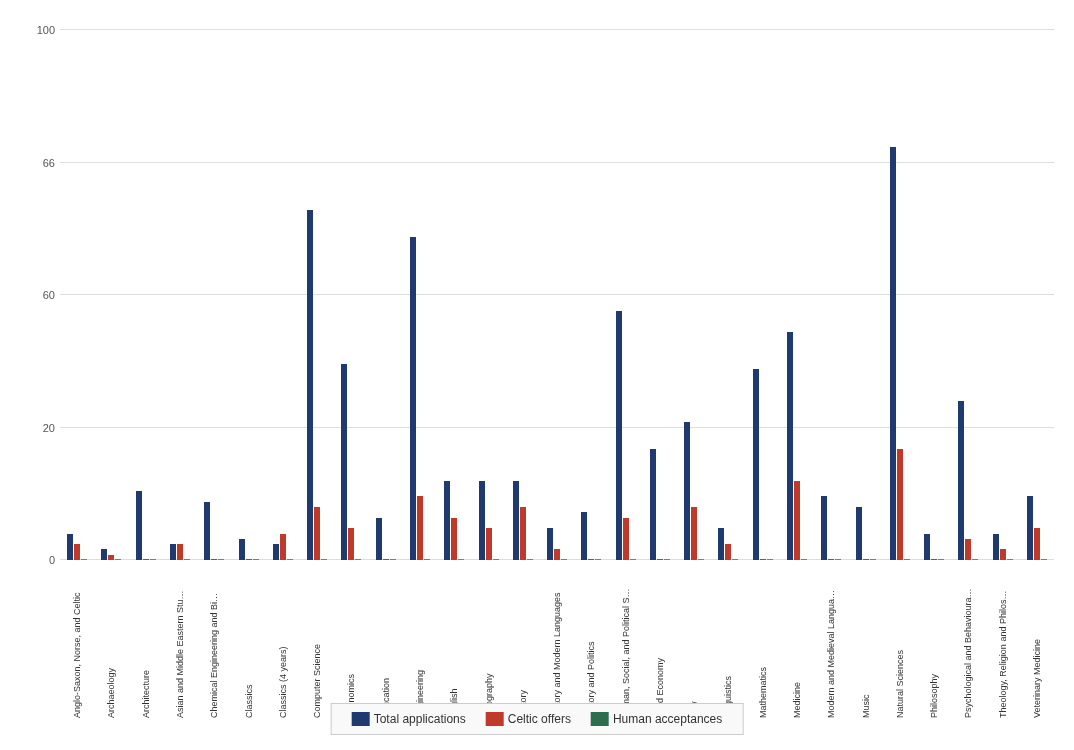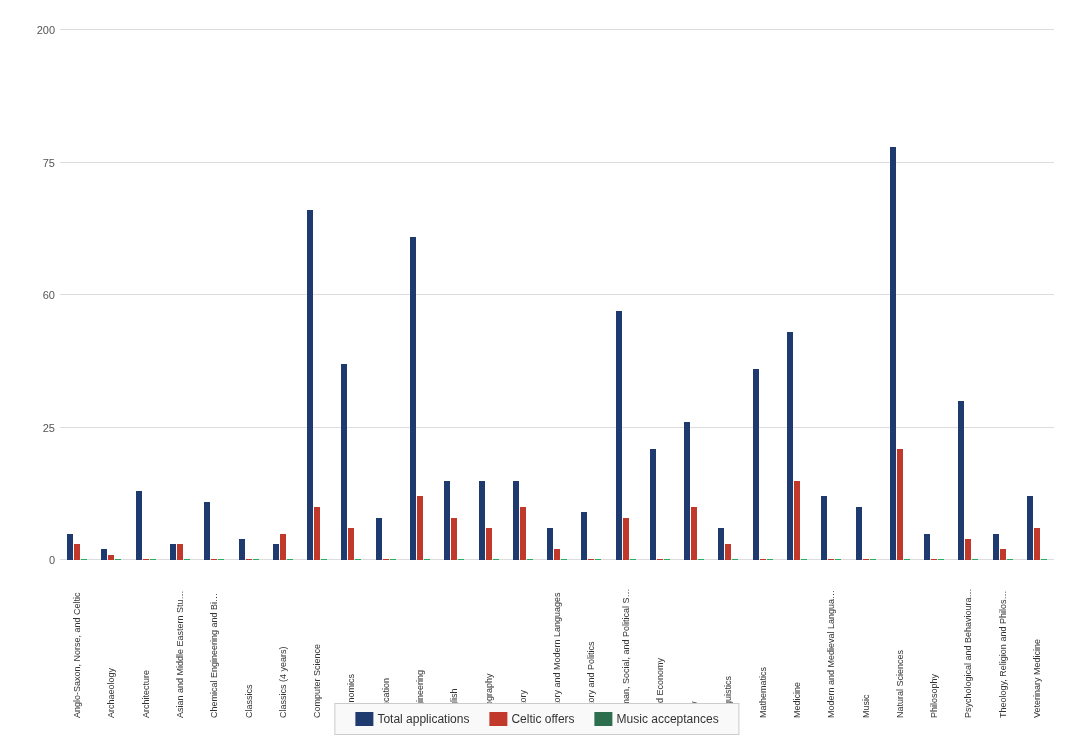--- a/index.html
+++ b/index.html
@@ -125,30 +125,30 @@
 
 <div class="chart-container">
   <div class="chart-title"></div>
   <div class="chart-area">
     <span class="y-axis-label"></span>
     <div class="grid-lines" id="grid-lines">
         <div class="grid-line" style="bottom: 0px;">
           <span class="y-label">0</span>
         </div>
         <div class="grid-line" style="bottom: 132.5px;">
-          <span class="y-label">25</span>
+          <span class="y-label">20</span>
         </div>
         <div class="grid-line" style="bottom: 265px;">
           <span class="y-label">60</span>
         </div>
         <div class="grid-line" style="bottom: 397.5px;">
-          <span class="y-label">75</span>
+          <span class="y-label">66</span>
         </div>
         <div class="grid-line" style="bottom: 530px;">
-          <span class="y-label">200</span>
+          <span class="y-label">100</span>
         </div>
       </div>
     <div class="bars-area" id="bars-area" style="height: 530px;">
         <div class="bar-group">
           <div class="bar bar-blue" style="height: 26.5px;"></div>
           <div class="bar bar-orange" style="height: 15.9px;"></div>
           <div class="bar bar-green" style="height: 0px;"></div>
         </div>
         <div class="bar-group">
           <div class="bar bar-blue" style="height: 10.6px;"></div>
@@ -385,16 +385,16 @@
       <div class="legend-item">
         <div class="legend-swatch" style="background: rgb(31, 58, 110);"></div>
         <span>Total applications</span>
       </div>
       <div class="legend-item">
         <div class="legend-swatch" style="background: rgb(192, 57, 43);"></div>
         <span>Celtic offers</span>
       </div>
       <div class="legend-item">
         <div class="legend-swatch" style="background: rgb(45, 110, 78);"></div>
-        <span>Music acceptances</span>
+        <span>Human acceptances</span>
       </div>
     </div>
 </div>
 
 </body></html>

